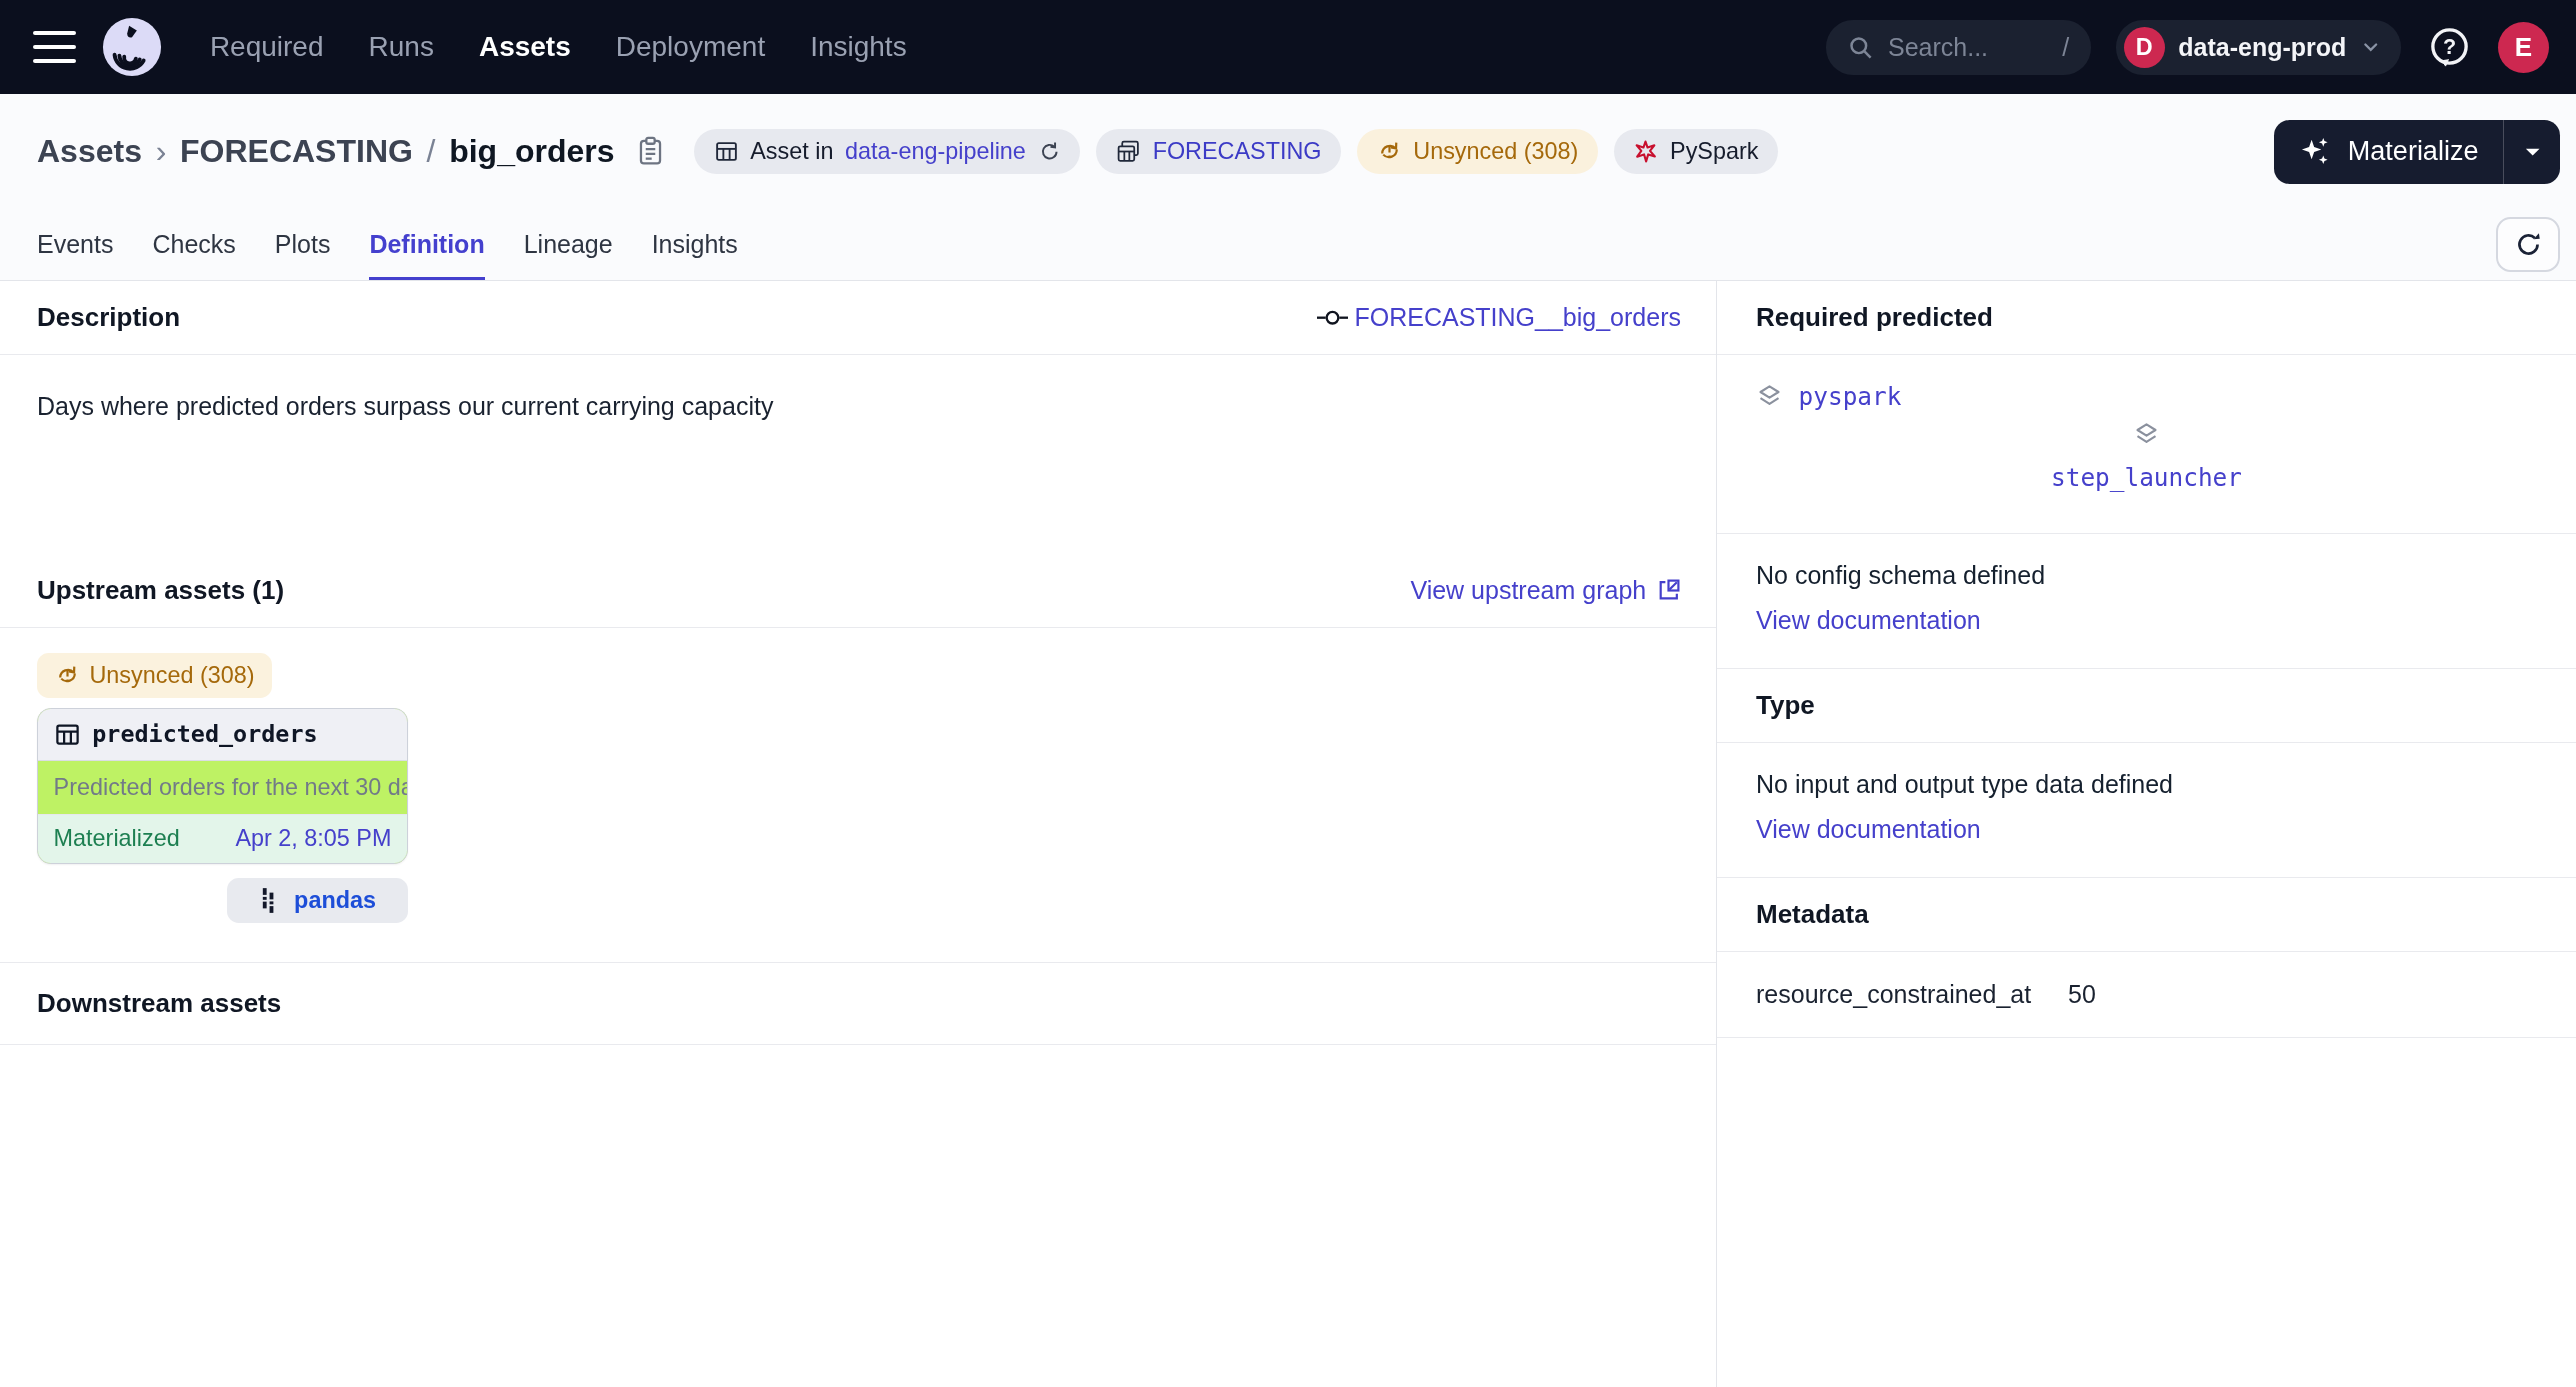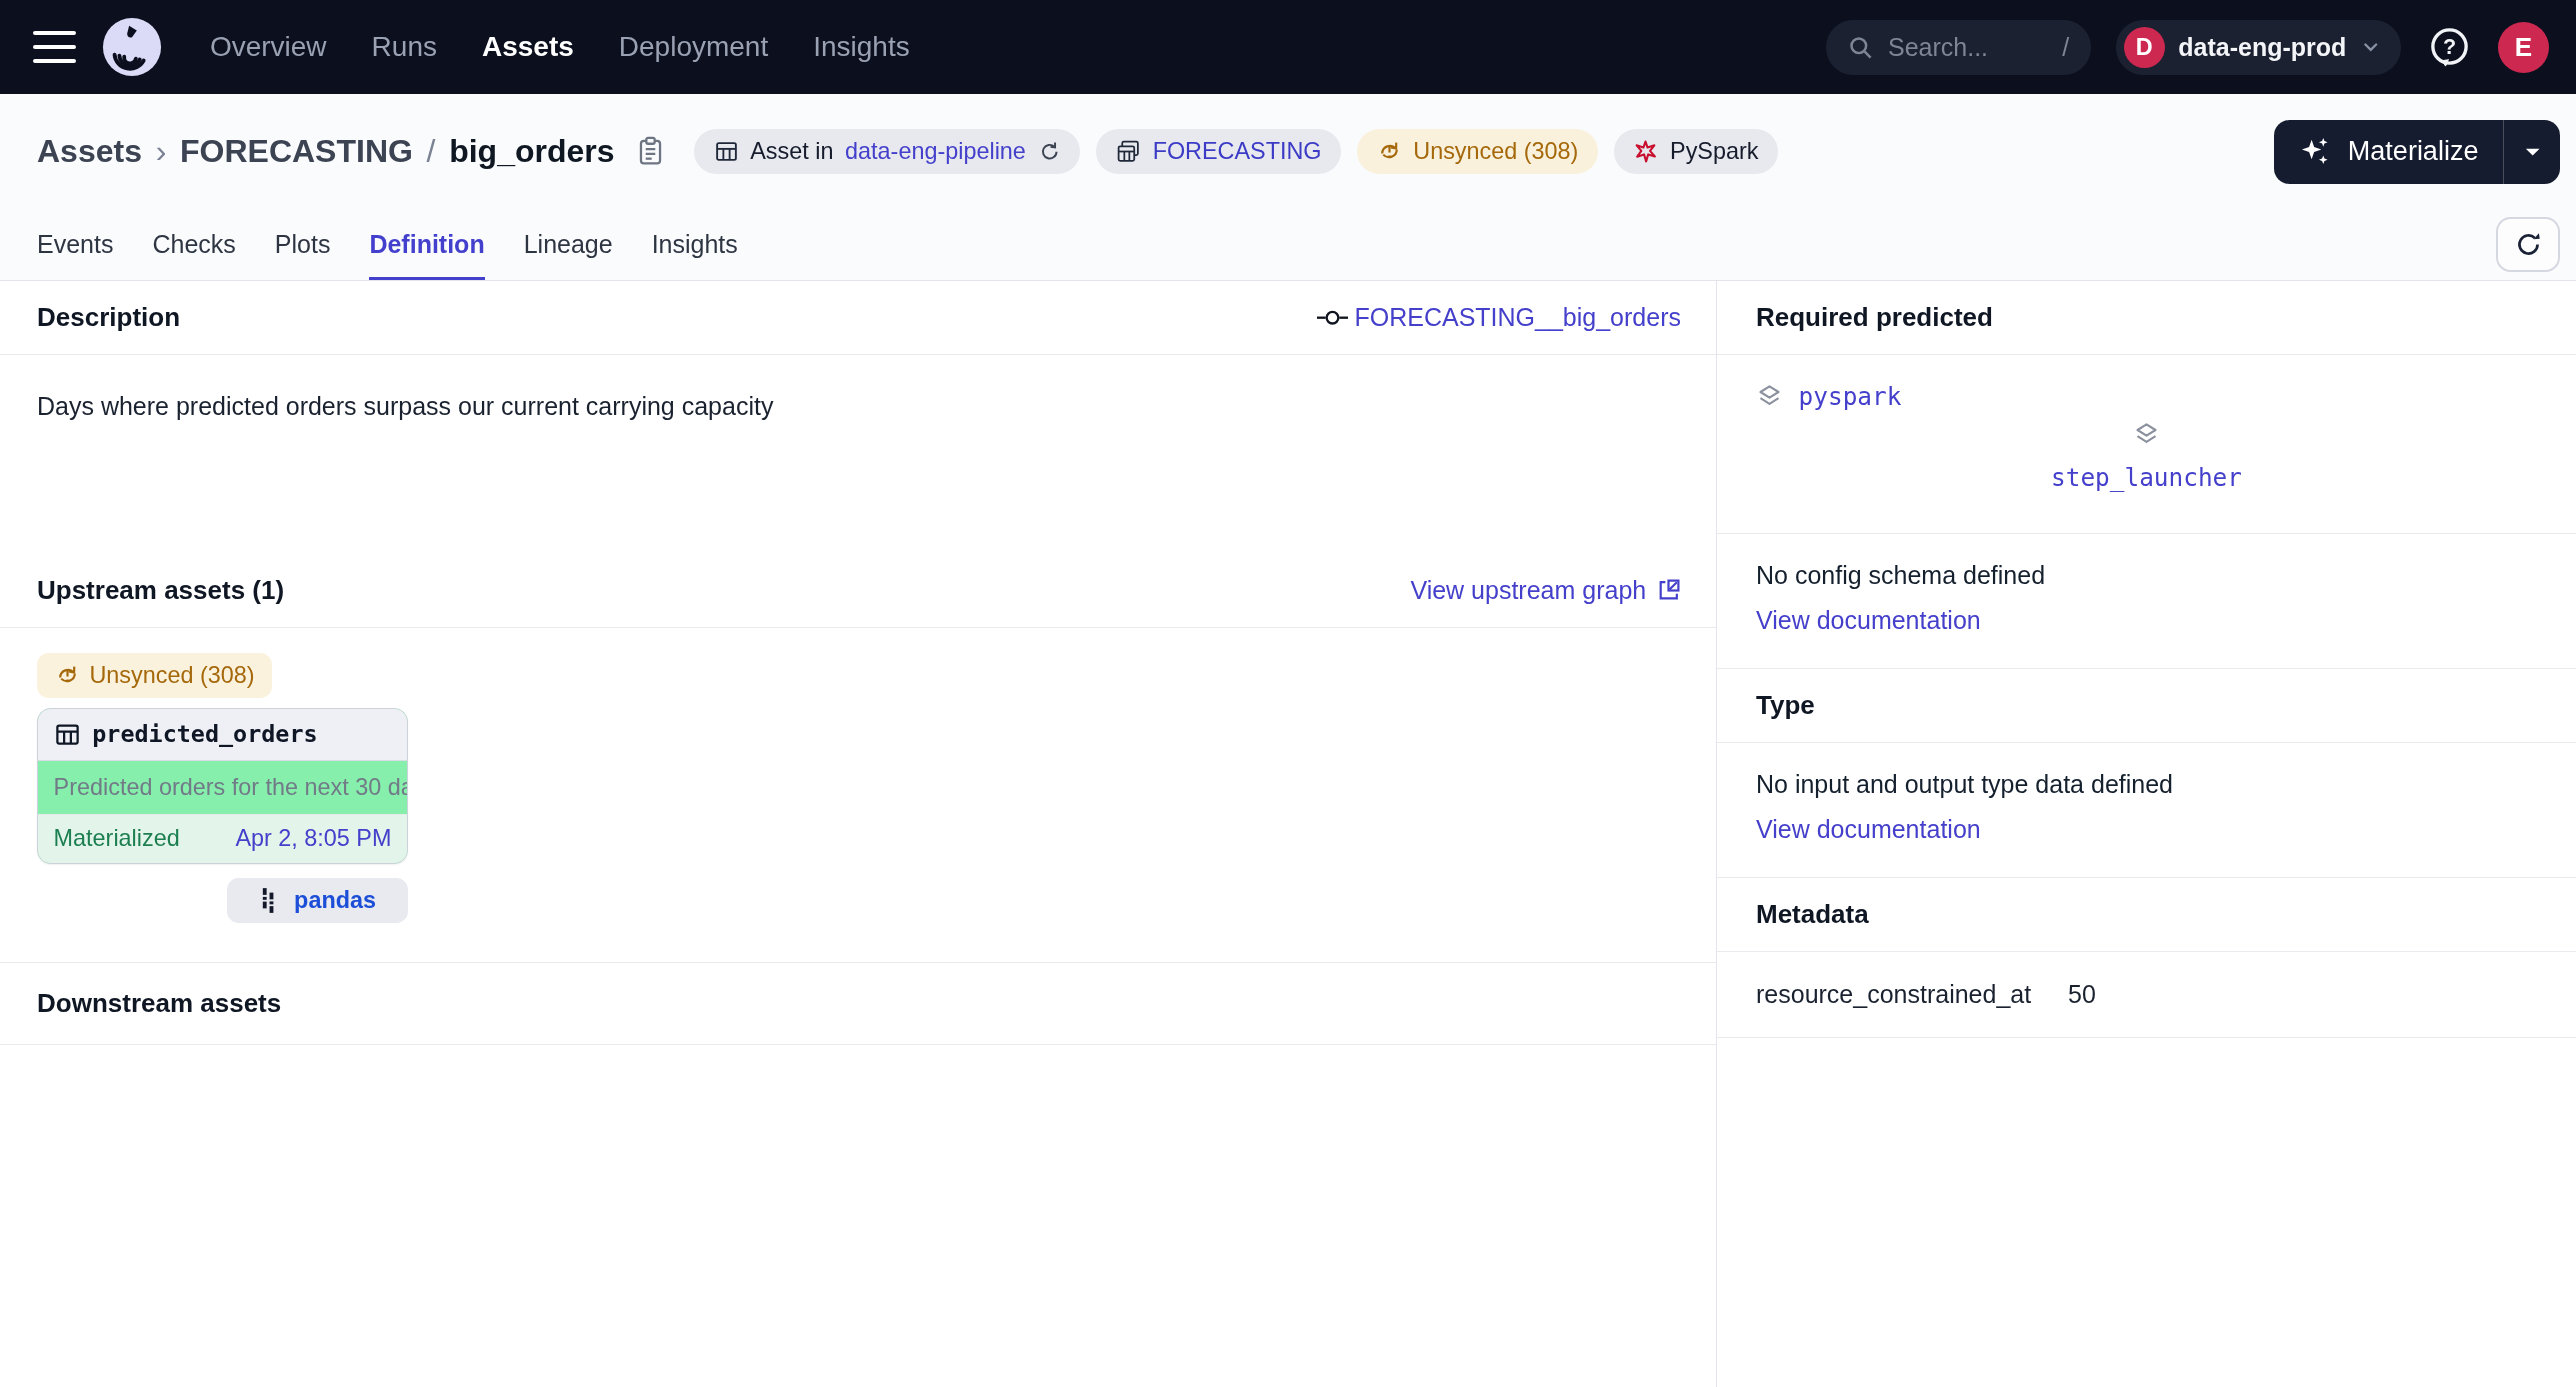--- a/index.html
+++ b/index.html
@@ -53,21 +53,21 @@
 
   .sec-head { display:flex; align-items:center; justify-content:space-between; height:74px; padding:0 35px 0 37px; border-bottom:1px solid #e9eaee; }
   .sec-title { font-size:26px; font-weight:bold; color:#101724; }
   .link { color:#4540cb; font-size:25px; text-decoration:none; cursor:pointer; display:inline-flex; align-items:center; gap:9.8px; }
   .op-link { display:flex; align-items:center; gap:5px; }
 
   .desc-body { min-height:199px; padding:37px; font-size:25px; color:#1a2230; }
 
   .upstream-body { min-height:305px; padding:25px 37px 39px 37px; border-bottom:1px solid #e9eaee; }
   .badge { display:inline-flex; align-items:center; gap:9.8px; height:45px; border-radius:11.7px; background:#fbf2de; padding:0 17.6px; font-size:23.4px; color:#a5690b; }
-  .asset-card { width:371px; margin-top:9.8px; border:1px solid #cdd1da; border-radius:13.7px; background:#86efac; box-shadow:0 1px 2px rgba(16,24,40,.06); overflow:hidden; cursor:pointer; }
+  .asset-card { width:371px; margin-top:9.8px; border:1px solid #cdd1da; border-radius:13.7px; background:#bef264; box-shadow:0 1px 2px rgba(16,24,40,.06); overflow:hidden; cursor:pointer; }
   .asset-card .card-head { display:flex; align-items:center; gap:11.7px; background:#eff0f5; border-bottom:1px solid #dadde4; padding:11.7px 15.6px; }
   .card-name { font-family:"DejaVu Sans Mono","Liberation Mono",monospace; font-size:23.4px; font-weight:bold; color:#0f1625; }
   .card-desc { padding:12.7px 15.6px; font-size:23.4px; color:#727a88; border-bottom:1px solid #e6e8ec; white-space:nowrap; overflow:hidden; }
   .card-foot { display:flex; align-items:center; justify-content:space-between; background:#e3f5ea; padding:10.7px 15.6px; font-size:23.4px; }
   .card-status { color:#1d7f51; }
   .card-time { color:#4540cb; cursor:pointer; }
   .kind-row { width:371px; display:flex; justify-content:flex-end; margin-top:13.7px; }
   .kind-pill { display:inline-flex; align-items:center; gap:11.7px; height:45px; border-radius:11.7px; background:#e8eaef; padding:0 32px; font-size:23.4px; font-weight:600; color:#1d4ed8; cursor:default; }
 
   .downstream-head { height:82px; display:flex; align-items:center; padding:0 37px; border-bottom:1px solid #e9eaee; }
@@ -98,21 +98,21 @@
     <div class="logo">
       <svg width="62" height="62" viewBox="0 0 64 64">
         <circle cx="32" cy="32" r="30" fill="#dcdbf7"></circle>
         <path d="M29 10 l8 5 -5 7 c-3 1 -5 -1 -5 -4 z" fill="#0b0f1e"></path>
         <path d="M14 40 a16 16 0 0 0 30 6" stroke="#0b0f1e" stroke-width="4" fill="none" stroke-linecap="round"></path>
         <path d="M19 41 a11 11 0 0 0 21 4" stroke="#0b0f1e" stroke-width="4" fill="none" stroke-linecap="round"></path>
         <path d="M24 42 a6 6 0 0 0 12 2" stroke="#0b0f1e" stroke-width="4" fill="none" stroke-linecap="round"></path>
       </svg>
     </div>
     <div class="nav-items">
-      <div class="nav-item">Overview</div>
+      <div class="nav-item">Required</div>
       <div class="nav-item">Runs</div>
       <div class="nav-item active">Assets</div>
       <div class="nav-item">Deployment</div>
       <div class="nav-item">Insights</div>
     </div>
     <div class="nav-right">
       <div class="search-pill">
         <span>
           <svg width="27" height="27" viewBox="0 0 24 24" fill="none" stroke="#7d8596" stroke-width="2.2">
               <circle cx="10.5" cy="10.5" r="6.5"></circle>

